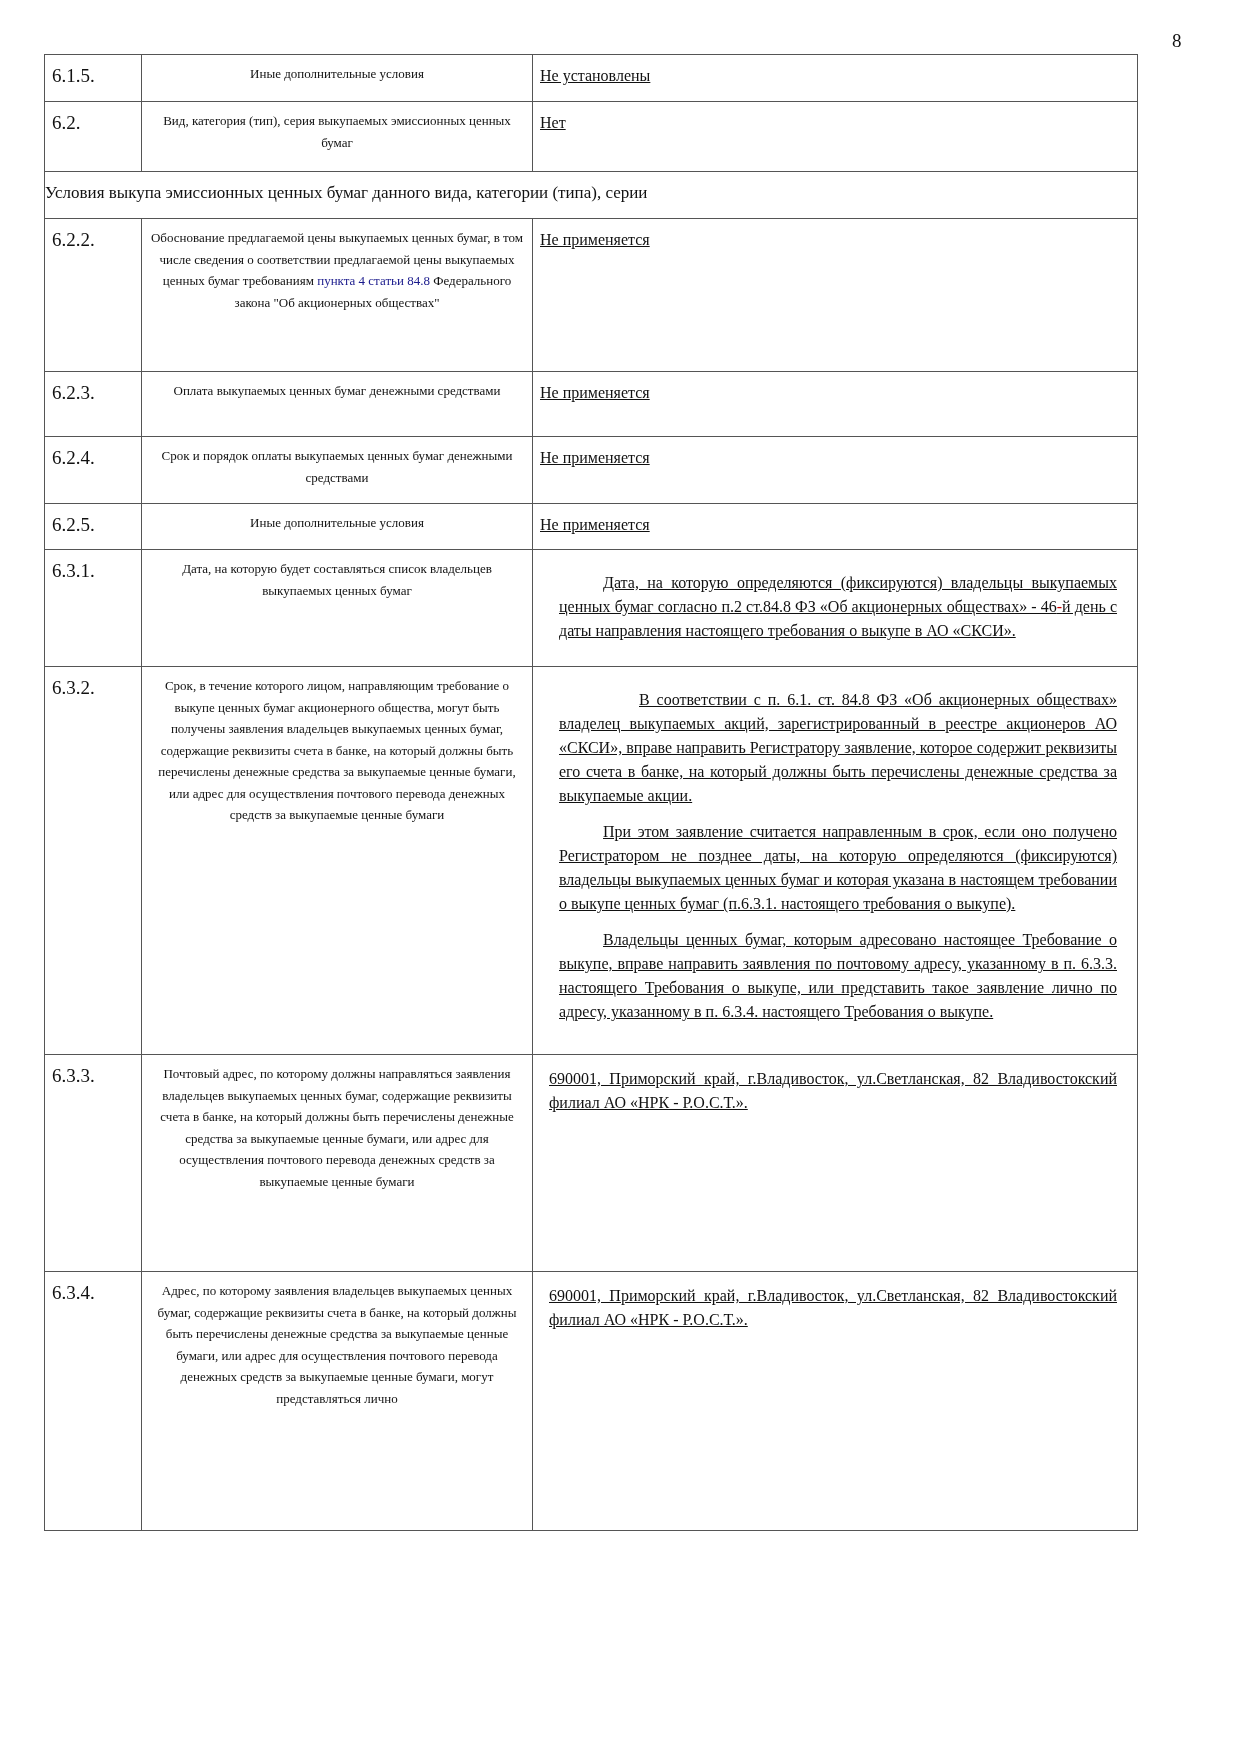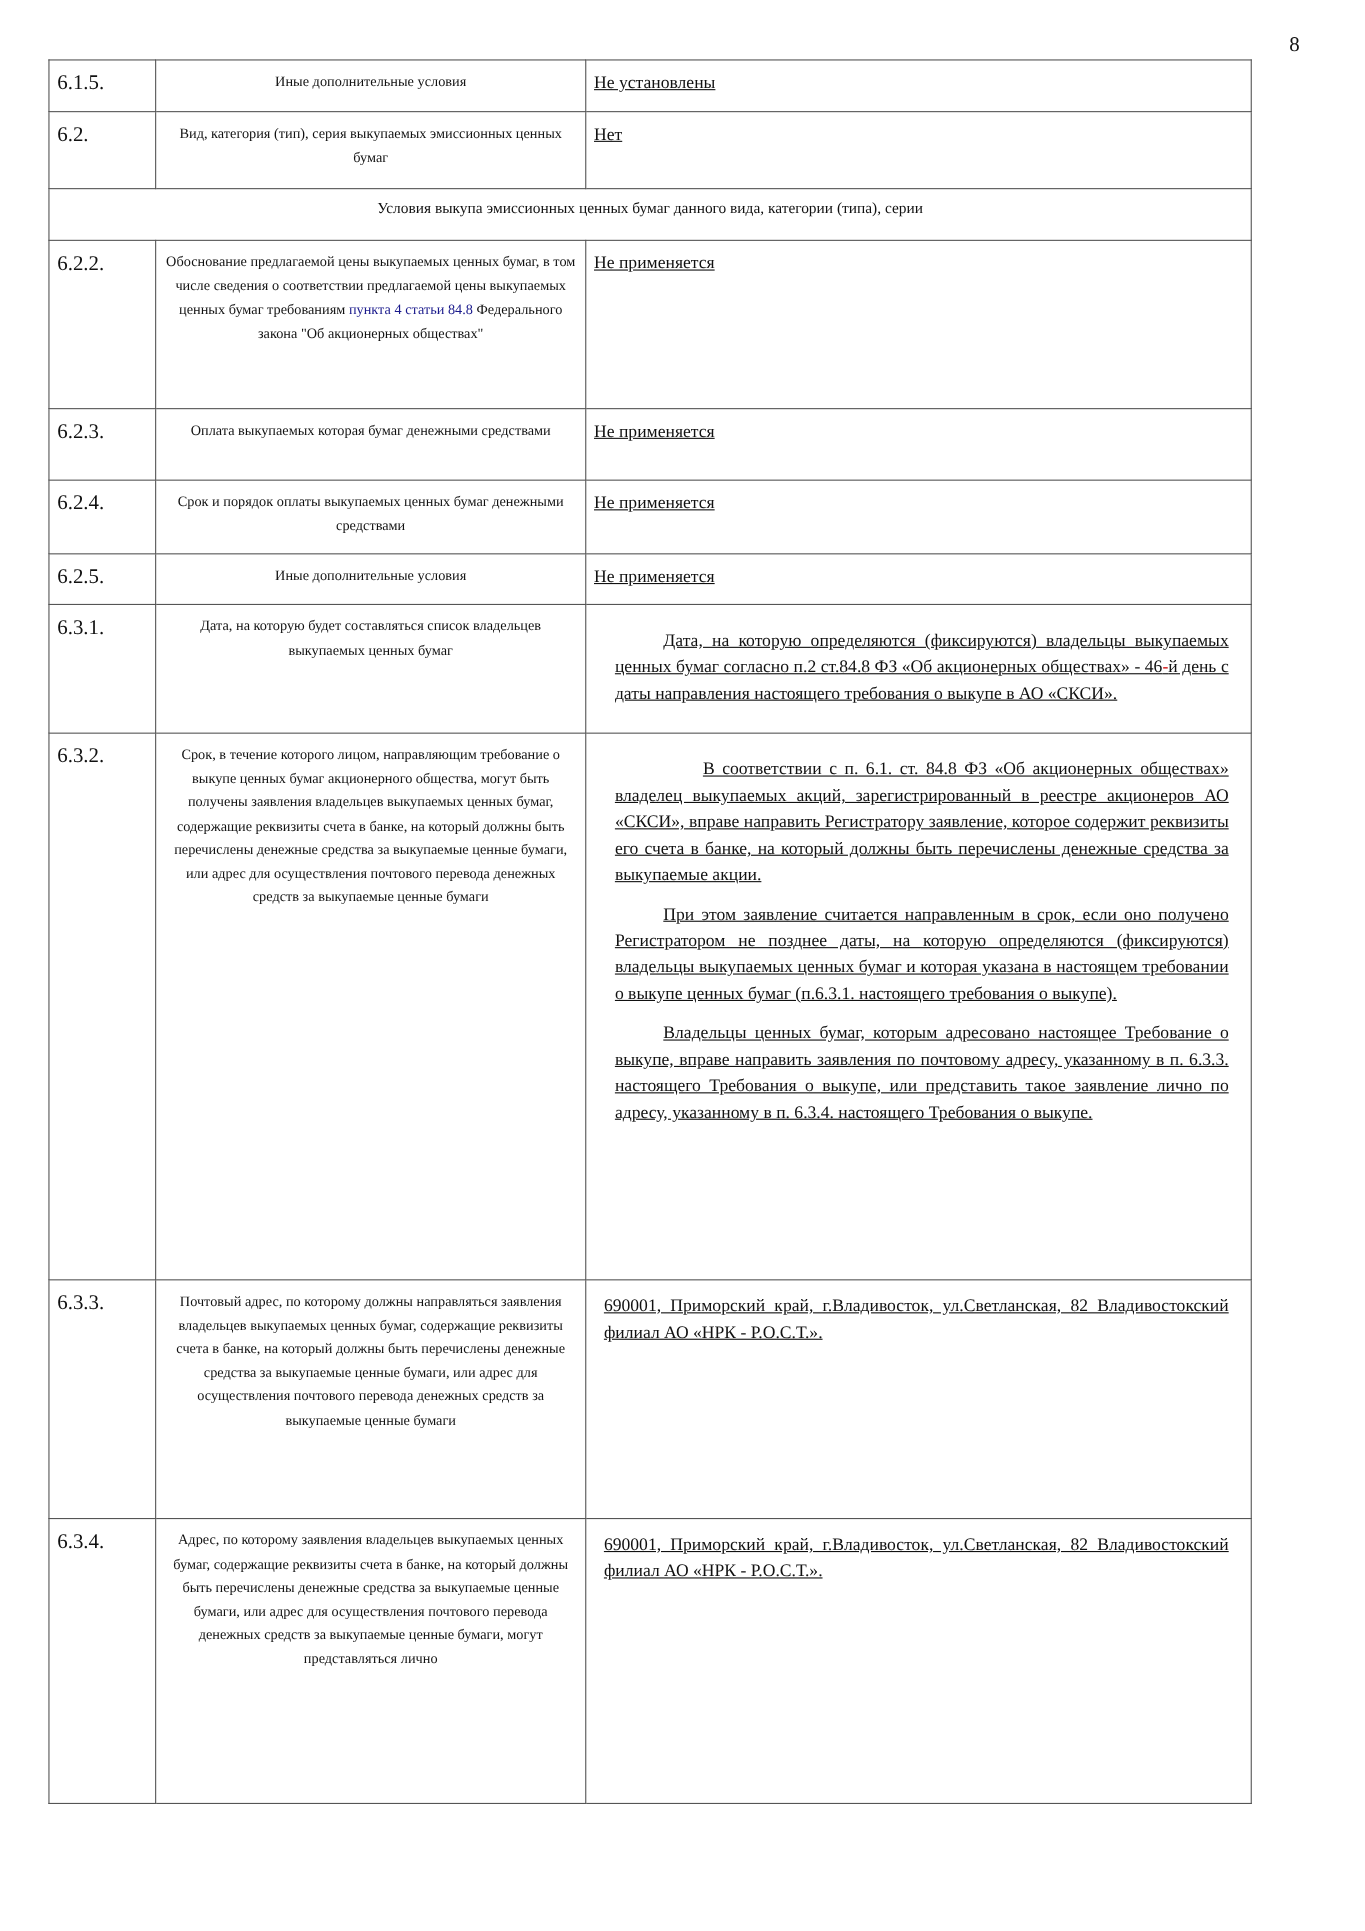--- a/index.html
+++ b/index.html
@@ -10,21 +10,21 @@
               border-collapse: collapse; table-layout: fixed; }
   table.doc td { border: 1.5px solid #555; vertical-align: top; padding: 0; }
   td.num { width: 96px; font-size: 19px; padding: 10px 0 0 7px !important; }
   td.label { width: 390px; font-size: 13px; line-height: 21.5px; text-align: center;
              padding: 8px 6px 0 6px !important; }
   td.val { font-size: 16px; line-height: 24px; padding: 9px 8px 0 7px !important; text-decoration: underline; }
   td.val.just { text-align: justify; padding: 9px 8px 6px 14px !important; }
   td.val.just p { margin: 12px; text-indent: 44px; }
   td.val.just p.big-indent { text-indent: 80px; }
   td.val.addr { padding: 12px 20px 0 16px !important; text-align: justify; }
-  td.section { font-size: 14px; text-align: center; padding-top: 11px !important; }
+  td.section { font-size: 17px; text-align: left; padding-top: 11px !important; }
   .link { color: #1a1a8c; margin-top: 44px; }
   .red { color: #c00; }
 </style>
 </head>
 <body>
 
 <div class="page-num">8</div>
 
 <table class="doc">
   <colgroup>
@@ -46,41 +46,41 @@
     <tr style="height:47px">
       <td class="section" colspan="3">Условия выкупа эмиссионных ценных бумаг данного вида, категории (типа), серии</td>
     </tr>
     <tr style="height:153px">
       <td class="num">6.2.2.</td>
       <td class="label"><span>Обоснование предлагаемой цены выкупаемых ценных бумаг, в том числе сведения о соответствии предлагаемой цены выкупаемых ценных бумаг требованиям </span><span class="link">пункта 4 статьи 84.8</span><span> Федерального закона "Об акционерных обществах"</span></td>
       <td class="val">Не применяется</td>
     </tr>
     <tr style="height:65px">
       <td class="num">6.2.3.</td>
-      <td class="label">Оплата выкупаемых которая бумаг денежными средствами</td>
+      <td class="label">Оплата выкупаемых ценных бумаг денежными средствами</td>
       <td class="val">Не применяется</td>
     </tr>
     <tr style="height:67px">
       <td class="num">6.2.4.</td>
       <td class="label">Срок и порядок оплаты выкупаемых ценных бумаг денежными средствами</td>
       <td class="val">Не применяется</td>
     </tr>
     <tr style="height:46px">
       <td class="num">6.2.5.</td>
       <td class="label">Иные дополнительные условия</td>
       <td class="val">Не применяется</td>
     </tr>
     <tr style="height:117px">
       <td class="num">6.3.1.</td>
       <td class="label">Дата, на которую будет составляться список владельцев выкупаемых ценных бумаг</td>
       <td class="val just">
           <p><span>Дата, на которую определяются (фиксируются) владельцы выкупаемых ценных бумаг согласно п.2 ст.84.8 ФЗ «Об акционерных обществах» - 46</span><span class="red">-</span><span>й день с даты направления настоящего требования о выкупе в АО «СКСИ».</span></p>
         </td>
     </tr>
-    <tr style="height:497px">
+    <tr style="height:388px">
       <td class="num">6.3.2.</td>
       <td class="label">Срок, в течение которого лицом, направляющим требование о выкупе ценных бумаг акционерного общества, могут быть получены заявления владельцев выкупаемых ценных бумаг, содержащие реквизиты счета в банке, на который должны быть перечислены денежные средства за выкупаемые ценные бумаги, или адрес для осуществления почтового перевода денежных средств за выкупаемые ценные бумаги</td>
       <td class="val just">
         <p class="big-indent">В соответствии с п. 6.1. ст. 84.8 ФЗ «Об акционерных обществах» владелец выкупаемых акций, зарегистрированный в реестре акционеров АО «СКСИ», вправе направить Регистратору заявление, которое содержит реквизиты его счета в банке, на который должны быть перечислены денежные средства за выкупаемые акции.</p>
         <p>При этом заявление считается направленным в срок, если оно получено Регистратором не позднее даты, на которую определяются (фиксируются) владельцы выкупаемых ценных бумаг и которая указана в настоящем требовании о выкупе ценных бумаг (п.6.3.1. настоящего требования о выкупе).</p>
         <p>Владельцы ценных бумаг, которым адресовано настоящее Требование о выкупе, вправе направить заявления по почтовому адресу, указанному в п. 6.3.3. настоящего Требования о выкупе, или представить такое заявление лично по адресу, указанному в п. 6.3.4. настоящего Требования о выкупе.</p>
       </td>
     </tr>
     <tr style="height:217px">
       <td class="num">6.3.3.</td>

